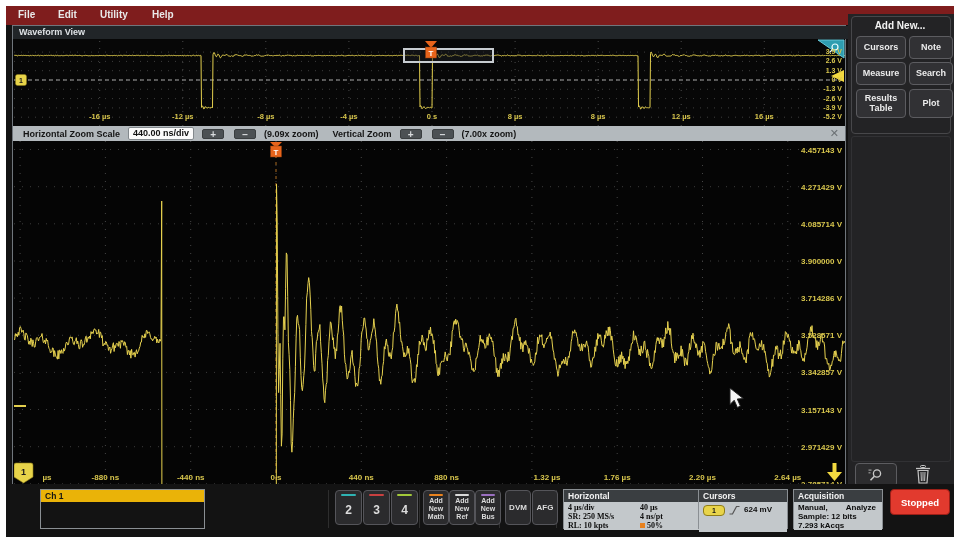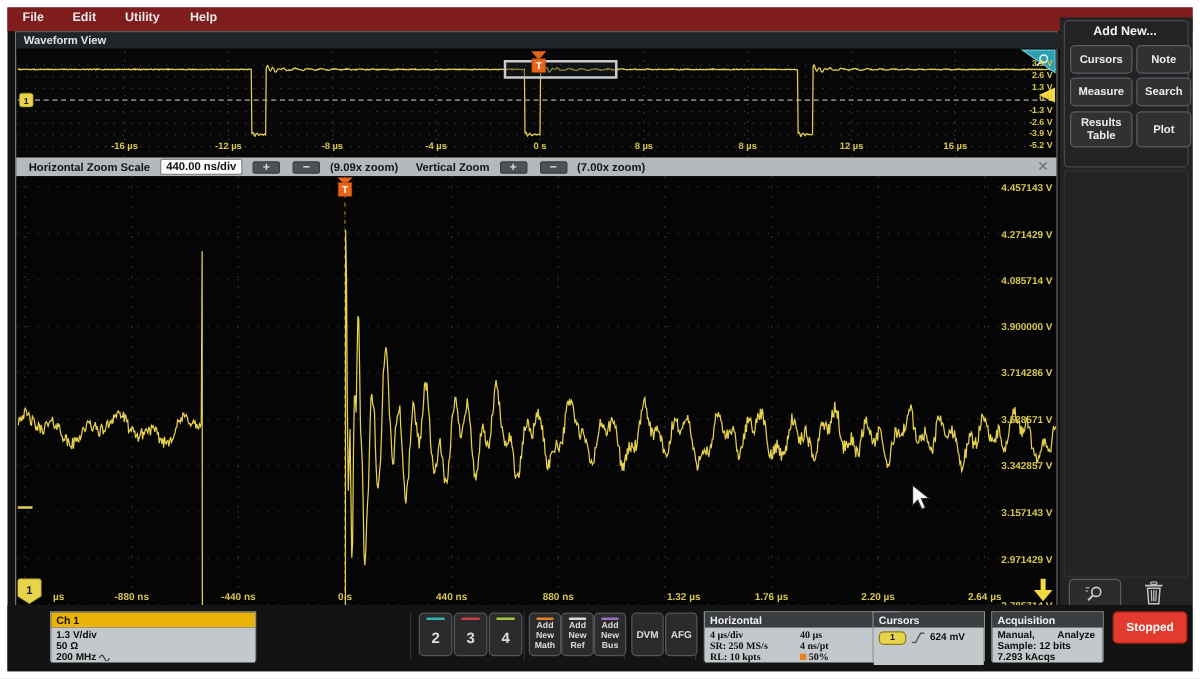--- a/index.html
+++ b/index.html
@@ -262,30 +262,20 @@
   </div>
 
   <div id="bottombar" class="abs">
     <div class="bb-sep" style="left:322px;"></div>
     <div class="bb-sep" style="left:413px;"></div>
     <div class="bb-sep" style="left:493px;"></div>
     <div class="bb-sep" style="left:550px;"></div>
 
     <div class="badge-panel" style="left:34px;top:5px;width:165px;height:40px;">
       <div class="bp-head" style="background:#eab308;color:#141414;">Ch 1</div>
-      <div class="bp-body" style="height:27px;">
-        <div>1.3 V/div</div>
-        <div>50 Ω</div>
-        <div style="display:flex;align-items:center;gap:2px;">
-          <span>200 MHz</span>
-          <svg width="9" height="7" viewBox="0 0 9 7">
-            <path d="M0.5,4.5 q2,-5 4,0 q2,5 4,0" fill="none" stroke="#333" stroke-width="1"></path>
-          </svg>
-        </div>
-      </div>
     </div>
 
     <div id="chan-buttons">
         <div class="sq-btn" style="left: 329px; top: 6px; width: 25px; height: 33px; font-size: 12px; font-weight: bold;">
           <span class="chan-strip" style="background: rgb(47, 179, 179);"></span>
           <span style="margin-top: 4px;">2</span>
         </div>
         <div class="sq-btn" style="left: 357px; top: 6px; width: 25px; height: 33px; font-size: 12px; font-weight: bold;">
           <span class="chan-strip" style="background: rgb(201, 64, 64);"></span>
           <span style="margin-top: 4px;">3</span>

